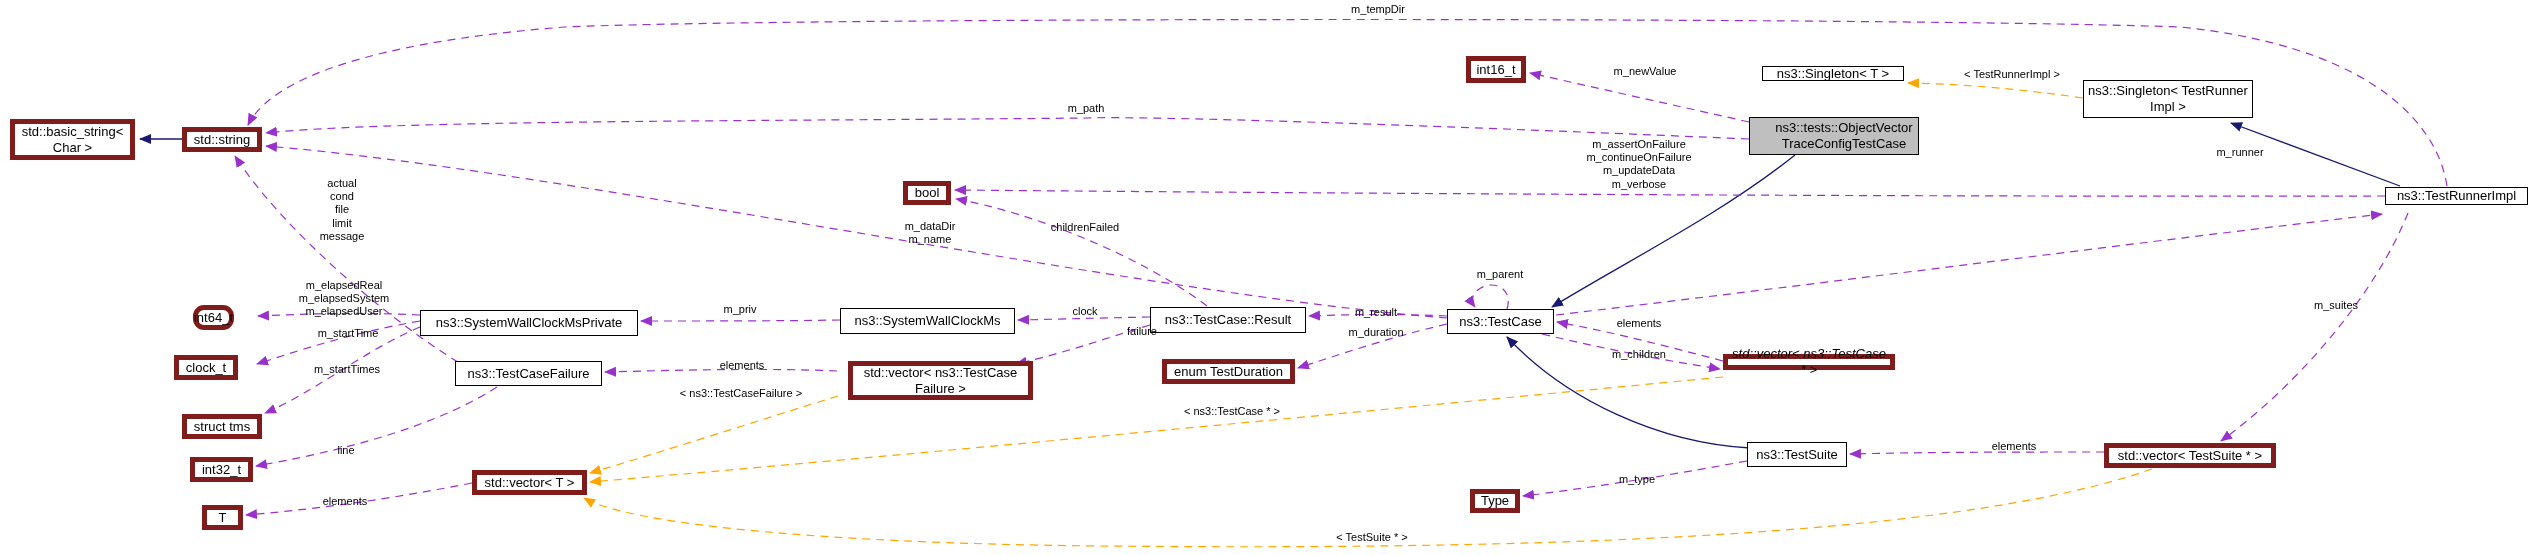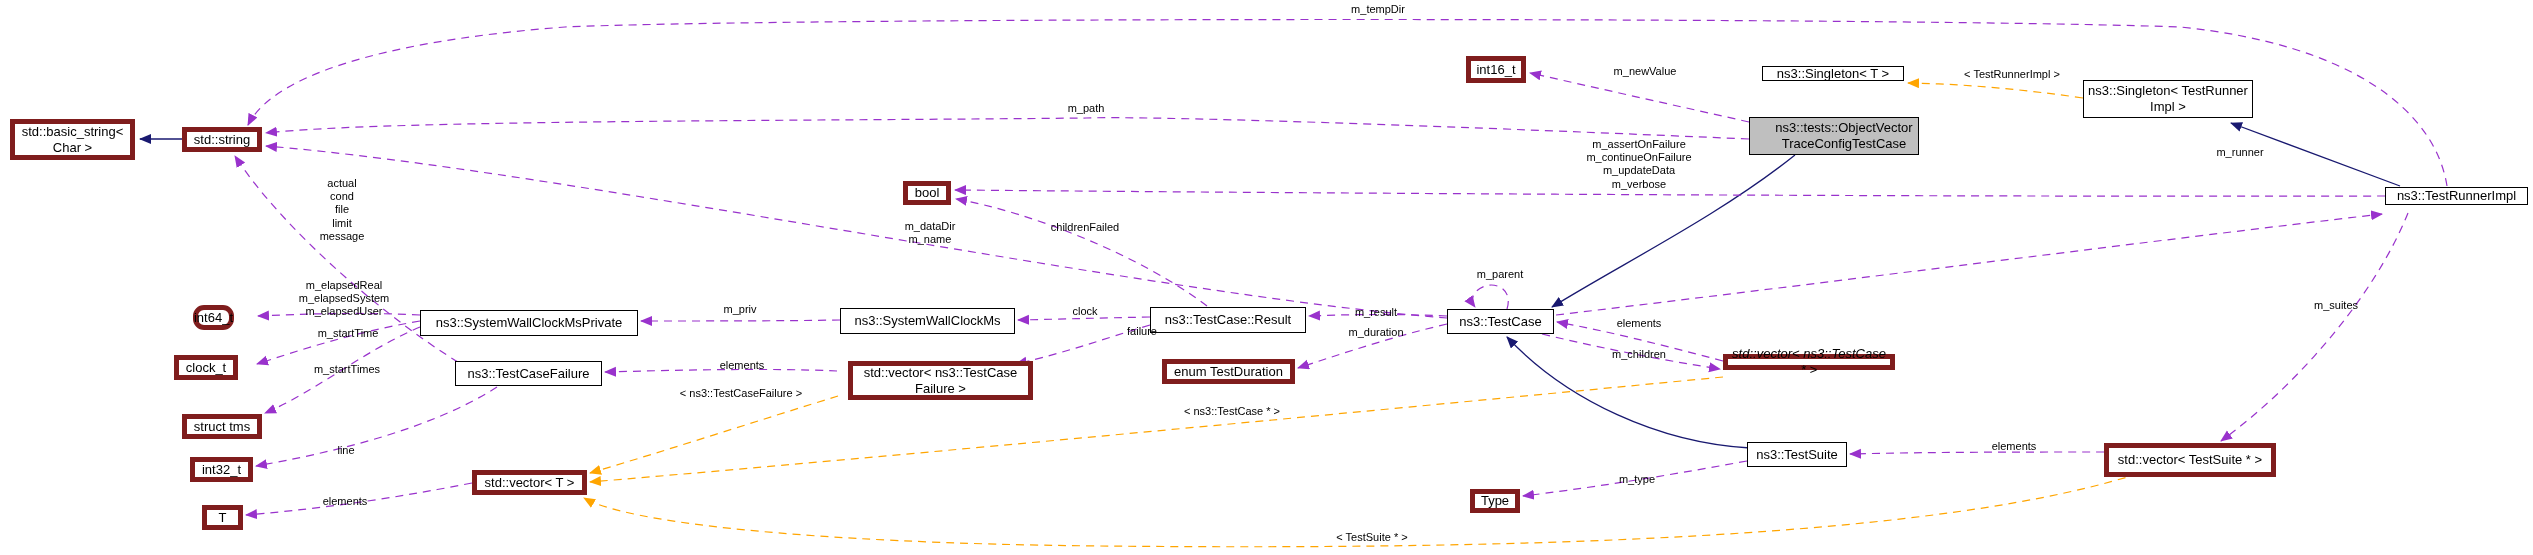--- a/index.html
+++ b/index.html
@@ -96,21 +96,21 @@
   <div class="node doc" style="left:455px;top:361px;width:147px;height:25px;">ns3::TestCaseFailure</div>
   <div class="node" style="left:837px;top:361px;width:185px;height:39px;margin-left:11px;">std::vector&lt; ns3::TestCase
 Failure &gt;</div>
   <div class="node" style="left:1162px;top:359px;width:133px;height:25px;">enum TestDuration</div>
   <div class="node" style="left:182px;top:405px;width:80px;height:25px;margin-top:9px;">struct tms</div>
   <div class="node" style="left:190px;top:457px;width:63px;height:25px;">int32_t</div>
   <div class="node" style="left:472px;top:470px;width:115px;height:25px;">std::vector&lt; T &gt;</div>
   <div class="node doc" style="left:1747px;top:442px;width:100px;height:25px;">ns3::TestSuite</div>
   <div class="node" style="left:1470px;top:489px;width:50px;height:24px;">Type</div>
   <div class="node" style="left:202px;top:505px;width:41px;height:25px;">T</div>
-  <div class="node" style="left:2104px;top:443px;width:172px;height:34px;text-align:center;">std::vector&lt; TestSuite * &gt;</div>
+  <div class="node" style="left:2104px;top:443px;width:172px;height:25px;text-align:center;">std::vector&lt; TestSuite * &gt;</div>
 
   <div class="elabel" style="left:1378px;top:10px;">m_tempDir</div>
   <div class="elabel" style="left:1086px;top:109px;">m_path</div>
   <div class="elabel" style="left:1645px;top:72px;">m_newValue</div>
   <div class="elabel" style="left:2012px;top:75px;">&lt; TestRunnerImpl &gt;</div>
   <div class="elabel" style="left:1639px;top:164px;">m_assertOnFailure
 m_continueOnFailure
 m_updateData
 m_verbose</div>
   <div class="elabel" style="left:1085px;top:228px;">childrenFailed</div>

